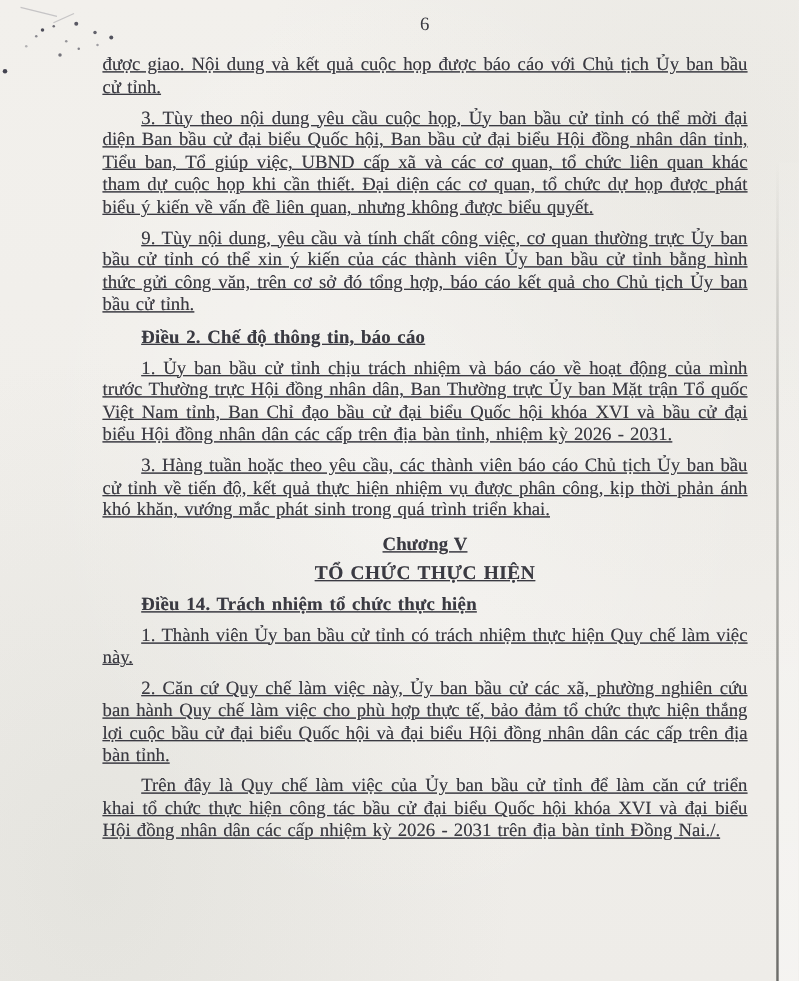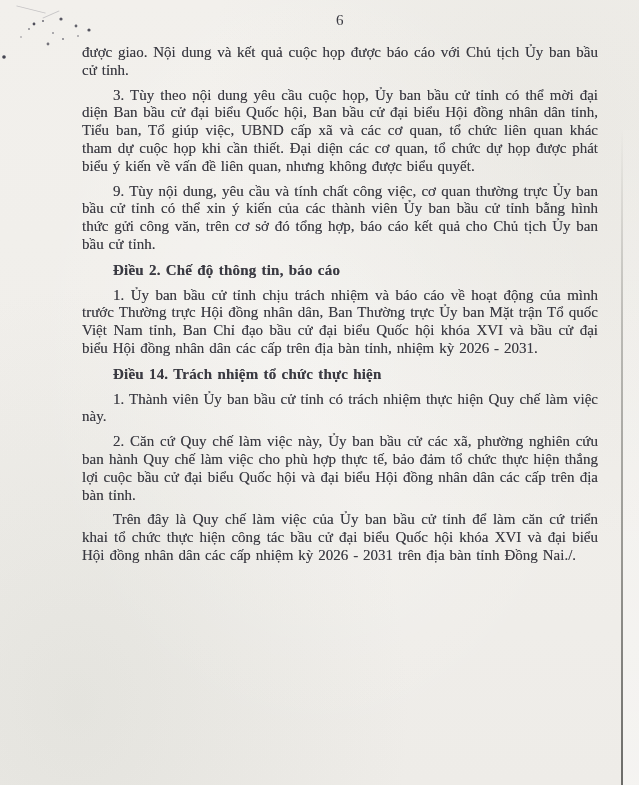--- a/index.html
+++ b/index.html
@@ -27,20 +27,21 @@
     width: 516px;
     text-align: center;
     font-size: 15px;
     letter-spacing: 0.5px;
   }
   .content {
     position: absolute;
     top: 44px;
     left: 82px;
     width: 516px;
+    text-decoration: underline;
   }
   .content p {
     margin: 0;
     font-size: 15px;
     line-height: 17.8px;
     text-align: justify;
     word-spacing: 1.2px;
     text-shadow: 0 0 0.5px rgba(58,58,66,0.55);
   }
   .continuation { text-indent: 0; }
@@ -125,17 +126,20 @@
 <div class="edge-light"></div>
 
 <div class="page-number">6</div>
 
 <div class="content">
   <p class="continuation">được giao. Nội dung và kết quả cuộc họp được báo cáo với Chủ tịch Ủy ban bầu cử tỉnh.</p>
   <p class="numbered">3. Tùy theo nội dung yêu cầu cuộc họp, Ủy ban bầu cử tỉnh có thể mời đại diện Ban bầu cử đại biểu Quốc hội, Ban bầu cử đại biểu Hội đồng nhân dân tỉnh, Tiểu ban, Tổ giúp việc, UBND cấp xã và các cơ quan, tổ chức liên quan khác tham dự cuộc họp khi cần thiết. Đại diện các cơ quan, tổ chức dự họp được phát biểu ý kiến về vấn đề liên quan, nhưng không được biểu quyết.</p>
   <p class="numbered">9. Tùy nội dung, yêu cầu và tính chất công việc, cơ quan thường trực Ủy ban bầu cử tỉnh có thể xin ý kiến của các thành viên Ủy ban bầu cử tỉnh bằng hình thức gửi công văn, trên cơ sở đó tổng hợp, báo cáo kết quả cho Chủ tịch Ủy ban bầu cử tỉnh.</p>
   <p class="article-heading">Điều 2. Chế độ thông tin, báo cáo</p>
   <p class="numbered">1. Ủy ban bầu cử tỉnh chịu trách nhiệm và báo cáo về hoạt động của mình trước Thường trực Hội đồng nhân dân, Ban Thường trực Ủy ban Mặt trận Tổ quốc Việt Nam tỉnh, Ban Chỉ đạo bầu cử đại biểu Quốc hội khóa XVI và bầu cử đại biểu Hội đồng nhân dân các cấp trên địa bàn tỉnh, nhiệm kỳ 2026 - 2031.</p>
+  <p class="numbered">3. Hàng tuần hoặc theo yêu cầu, các thành viên báo cáo Chủ tịch Ủy ban bầu cử tỉnh về tiến độ, kết quả thực hiện nhiệm vụ được phân công, kịp thời phản ánh khó khăn, vướng mắc phát sinh trong quá trình triển khai.</p>
+  <p class="chapter-number">Chương V</p>
+  <p class="chapter-title">TỔ CHỨC THỰC HIỆN</p>
   <p class="article-heading">Điều 14. Trách nhiệm tổ chức thực hiện</p>
   <p class="numbered">1. Thành viên Ủy ban bầu cử tỉnh có trách nhiệm thực hiện Quy chế làm việc này.</p>
   <p class="numbered">2. Căn cứ Quy chế làm việc này, Ủy ban bầu cử các xã, phường nghiên cứu ban hành Quy chế làm việc cho phù hợp thực tế, bảo đảm tổ chức thực hiện thắng lợi cuộc bầu cử đại biểu Quốc hội và đại biểu Hội đồng nhân dân các cấp trên địa bàn tỉnh.</p>
   <p class="closing">Trên đây là Quy chế làm việc của Ủy ban bầu cử tỉnh để làm căn cứ triển khai tổ chức thực hiện công tác bầu cử đại biểu Quốc hội khóa XVI và đại biểu Hội đồng nhân dân các cấp nhiệm kỳ 2026 - 2031 trên địa bàn tỉnh Đồng Nai./.</p>
 </div>
 
 </body></html>

